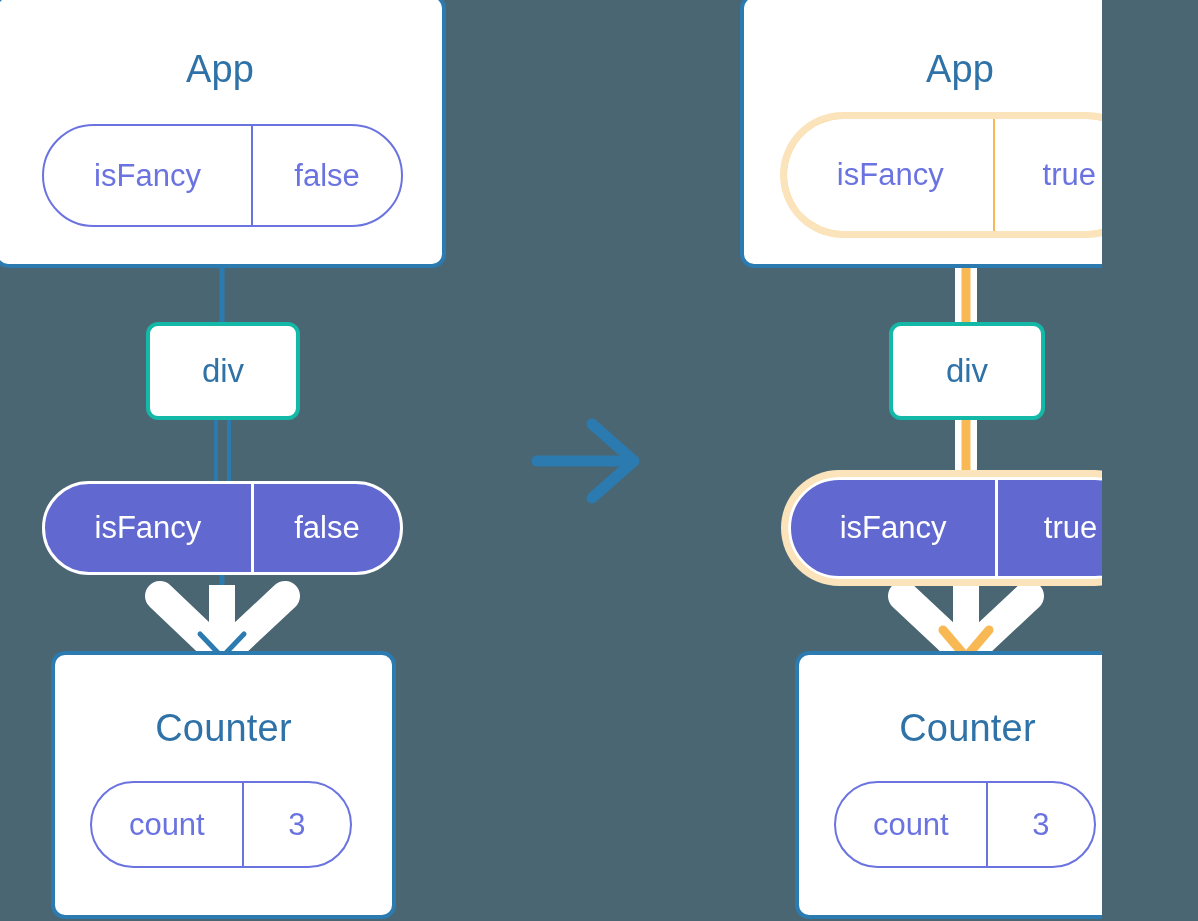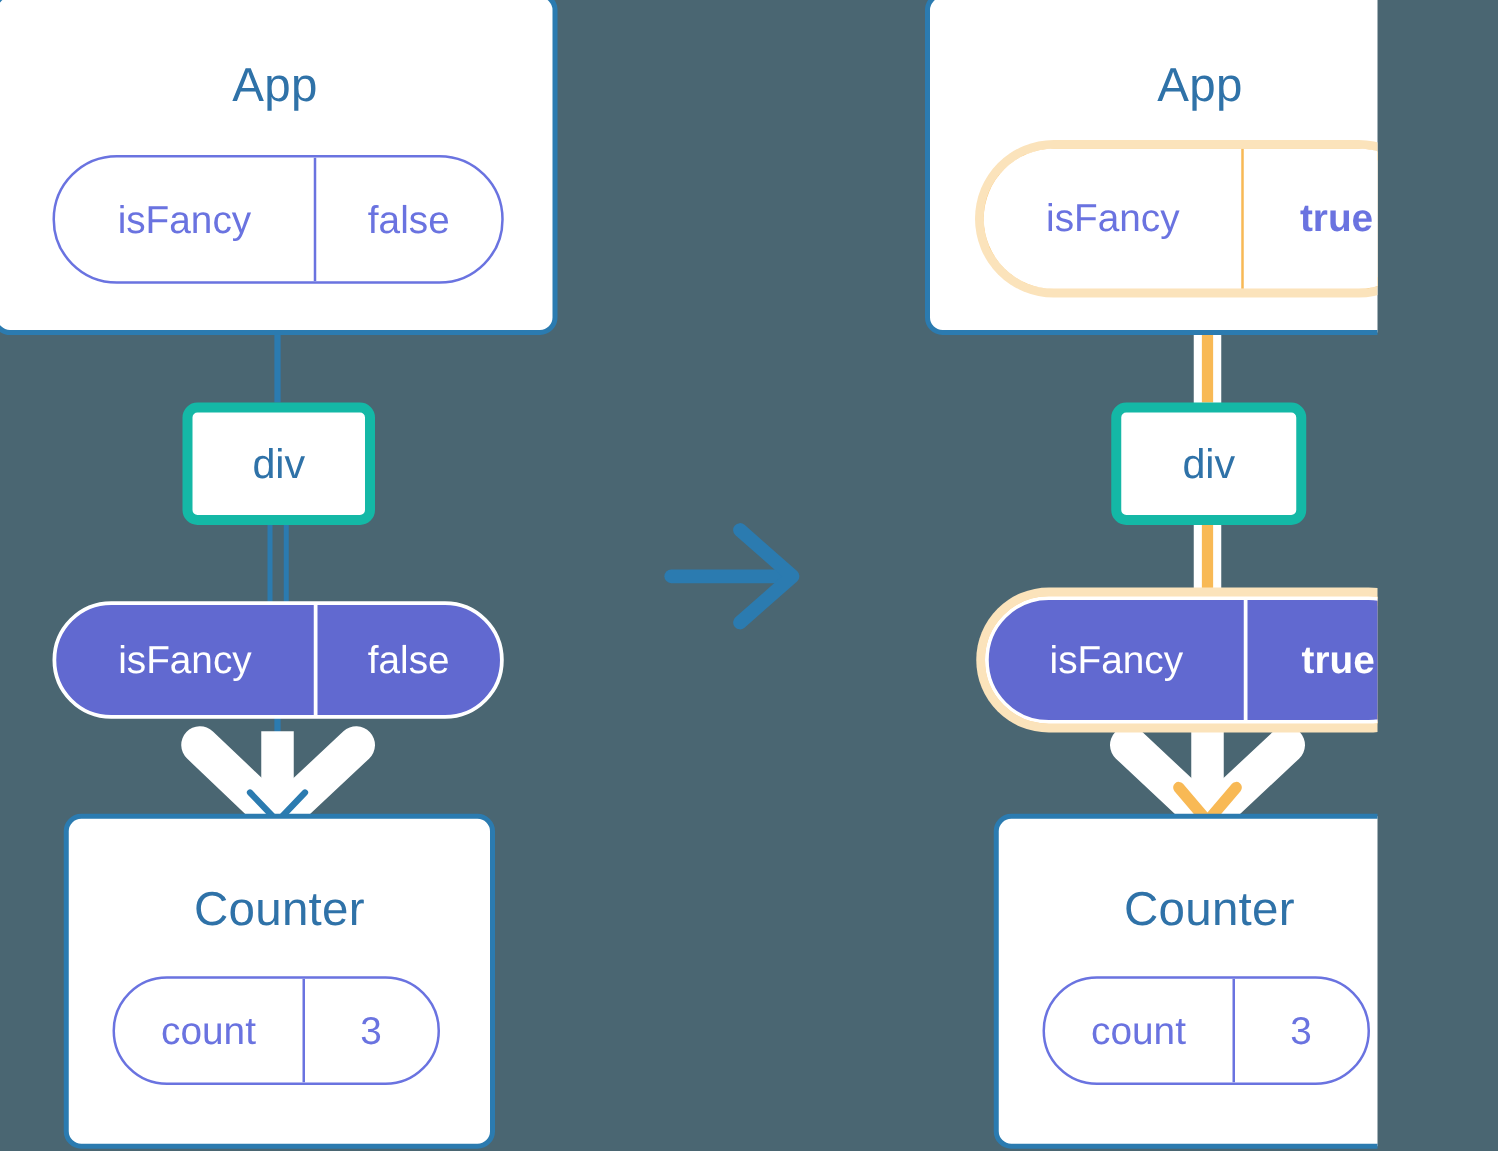--- a/index.html
+++ b/index.html
@@ -37,21 +37,21 @@
     left: 0;
     right: 0;
     text-align: center;
     color: #2f72a8;
     font-size: 38px;
     letter-spacing: 0.2px;
   }
   .tag-box {
     position: absolute;
     background: #ffffff;
-    border: 8px solid #14b8a6;
+    border: 4px solid #14b8a6;
     border-radius: 12px;
     box-sizing: border-box;
     color: #2f72a8;
     font-size: 33px;
     display: flex;
     align-items: center;
     justify-content: center;
   }
   
   .pill {
@@ -83,21 +83,21 @@
 
   
   .pill.solid {
     background: #6169d0;
     color: #ffffff;
     border: 3px solid #ffffff;
   }
   .pill.solid .pv { border-left: 3px solid #ffffff; }
 
   
-  .bold-val { font-weight: bold; }
+  .bold-val { font-weight: normal; }
 
   
   .ring {
     position: absolute;
     box-sizing: border-box;
     border-radius: 999px;
     background: #fbe3bb;
     padding: 7px;
   }
   .ring-inner {

